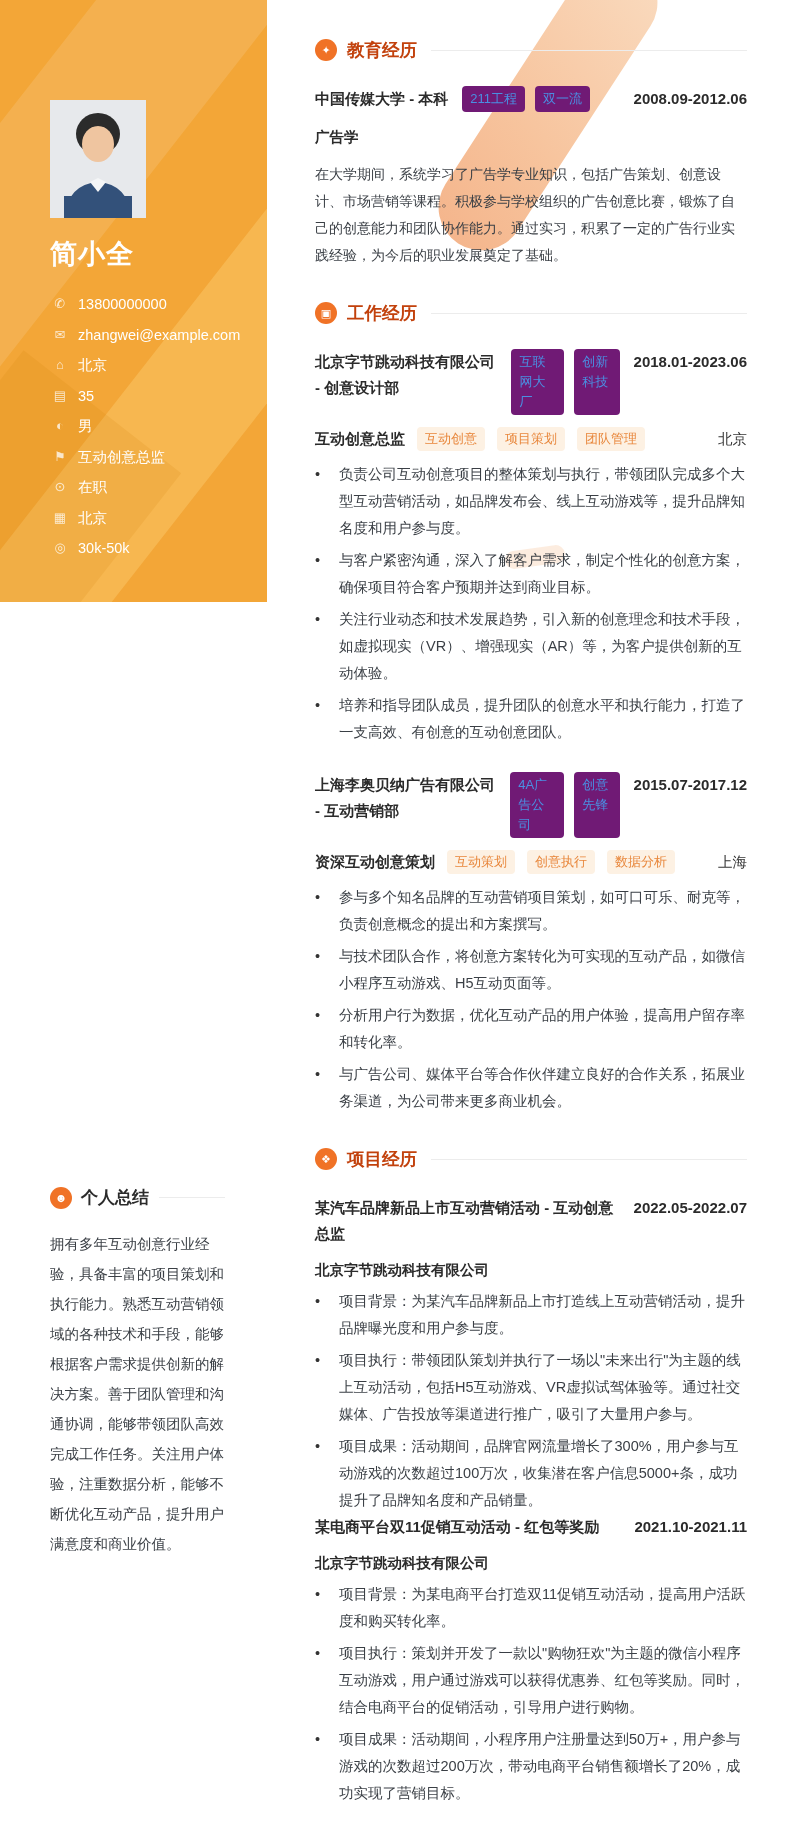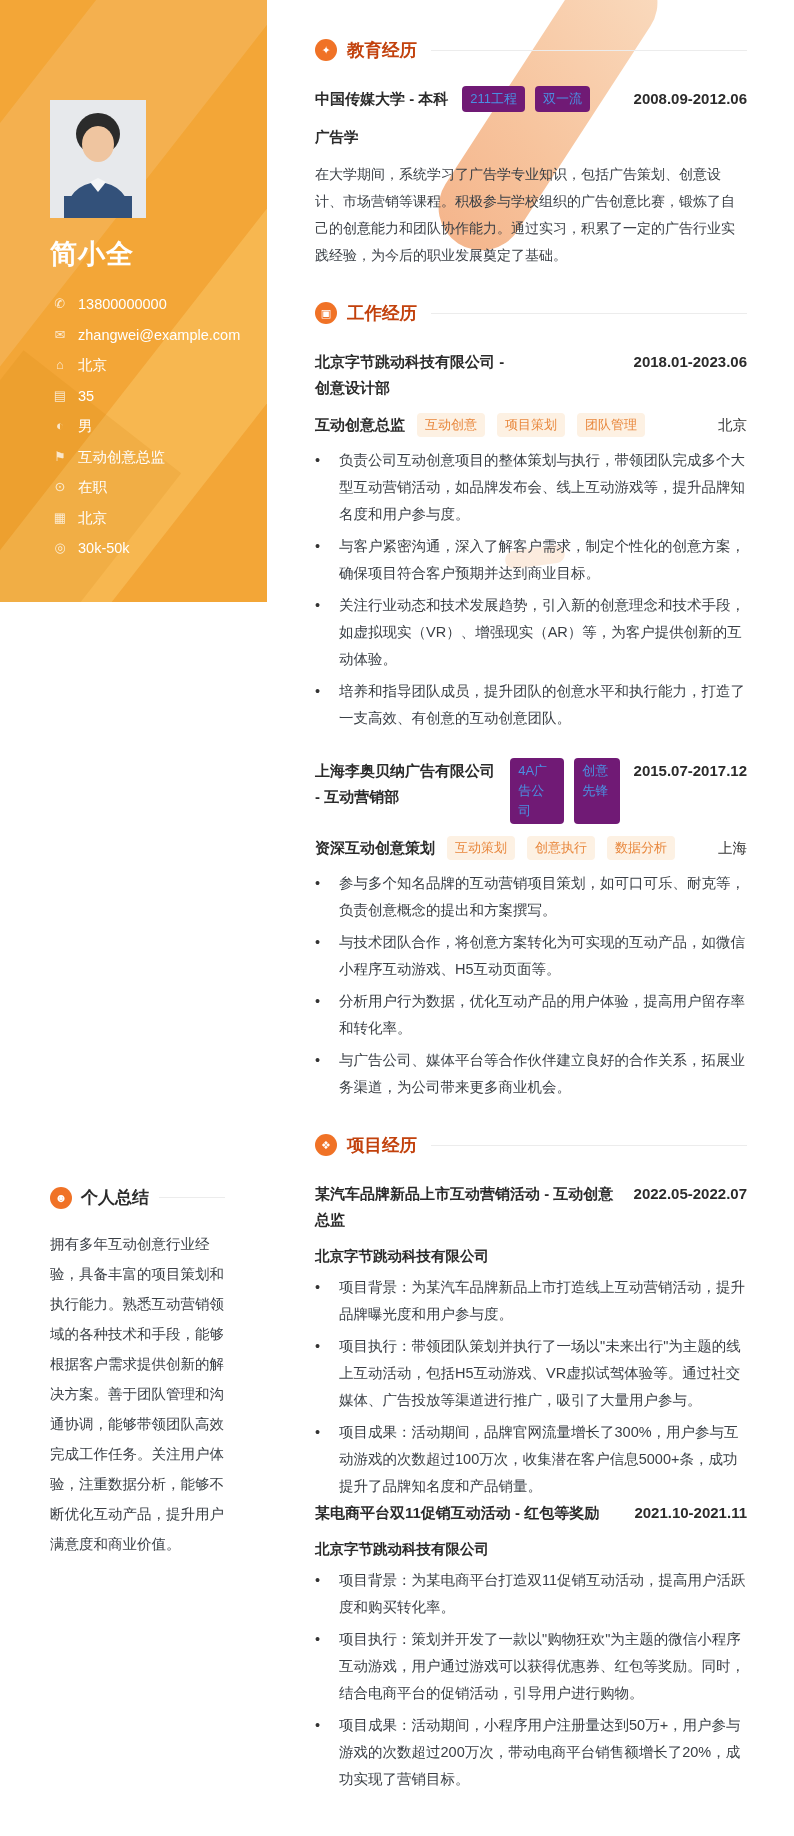--- a/index.html
+++ b/index.html
@@ -159,20 +159,24 @@
     <section>
       <div class="sec-head">
         <span class="sec-icon">▣</span>
         <span class="sec-title">工作经历</span>
         <span class="sec-line"></span>
       </div>
 
       <div class="job">
         <div class="entry-row">
           <div class="entry-main">北京字节跳动科技有限公司 - 创意设计部</div>
+          <div class="tag-group">
+            <span class="tag-blue">互联网大厂</span>
+            <span class="tag-blue">创新科技</span>
+          </div>
           <div class="entry-date">2018.01-2023.06</div>
         </div>
         <div class="pos-row">
           <span class="pos-name">互动创意总监</span>
           <span class="tag-orange">互动创意</span>
           <span class="tag-orange">项目策划</span>
           <span class="tag-orange">团队管理</span>
           <span class="pos-loc">北京</span>
         </div>
         <div class="bullet">

